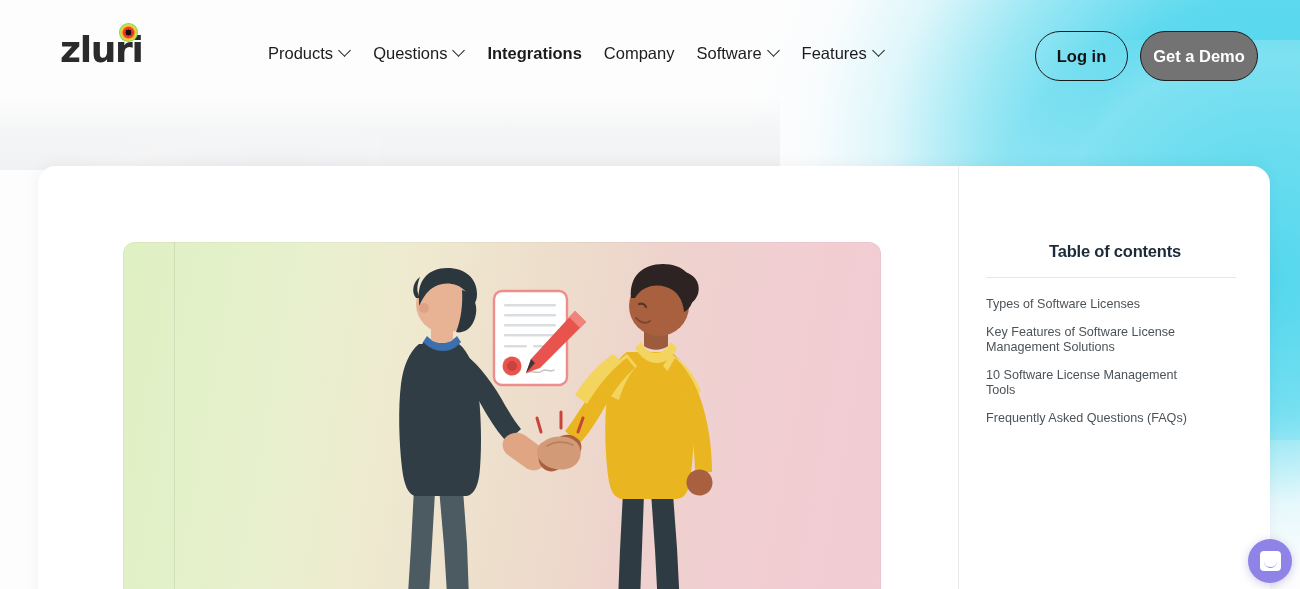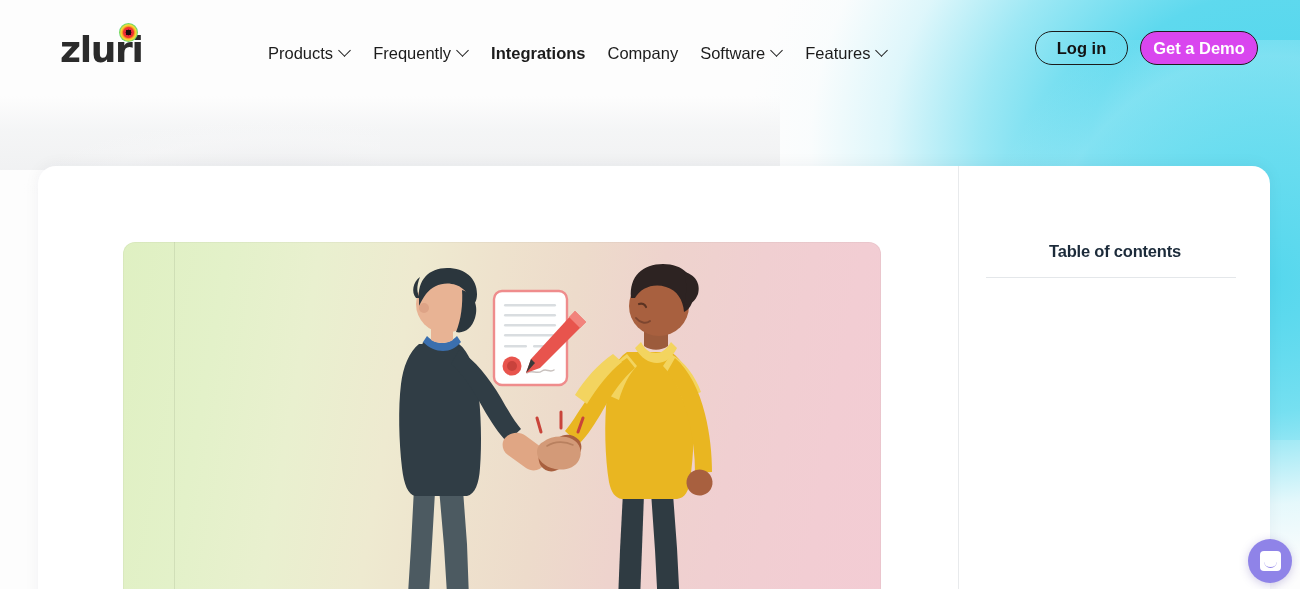--- a/index.html
+++ b/index.html
@@ -114,36 +114,36 @@
     transform:rotate(45deg);
   }
 
   .actions {
     position:absolute;
     right:42px; top:31px;
     display:flex; align-items:center; gap:12px;
   }
   .btn {
     display:flex; align-items:center; justify-content:center;
-    height:34px;
+    height:50px;
     border-radius:28px;
     font-size:16.5px;
     font-weight:600;
     cursor:pointer;
     white-space:nowrap;
   }
   .btn-login {
     width:93px;
     border:1.6px solid #1b1b1b;
     color:#121212;
     background:transparent;
   }
   .btn-demo {
     width:118px;
-    background:#d946ef;
+    background:#737373;
     color:#ffffff;
     border:1.6px solid #1d1d1d;
     text-align:right;
   }
 
   
   .card {
     position:absolute;
     left:38px; top:166px;
     width:1232px; height:460px;
@@ -268,21 +268,21 @@
       <span class="logo-text">zluri</span>
       <span class="logo-dot"></span>
     </div>
 
     <nav class="nav">
       <div class="nav-item">
         <span>Products</span>
         <span class="chev"></span>
       </div>
       <div class="nav-item">
-        <span>Frequently</span>
+        <span>Questions</span>
         <span class="chev"></span>
       </div>
       <div class="nav-item active">
         <span>Integrations</span>
       </div>
       <div class="nav-item">
         <span>Company</span>
       </div>
       <div class="nav-item">
         <span>Software</span>
@@ -387,20 +387,26 @@
               <path d="M403 131 L408 117 L412 121 Z" fill="#3a3a3a"></path>
             </g>
           </svg>
         </div>
         <div class="divider-v"></div>
       </section>
 
       <aside class="toc">
         <div class="toc-title">Table of contents</div>
         <div class="toc-rule"></div>
+        <div class="toc-list">
+          <a class="toc-link">Types of Software Licenses</a>
+          <a class="toc-link">Key Features of Software License Management Solutions</a>
+          <a class="toc-link">10 Software License Management Tools</a>
+          <a class="toc-link">Frequently Asked Questions (FAQs)</a>
+        </div>
       </aside>
 
     </div>
   </main>
 
   <div class="chat">
     <div class="chat-icon"></div>
   </div>
 
 </div>

